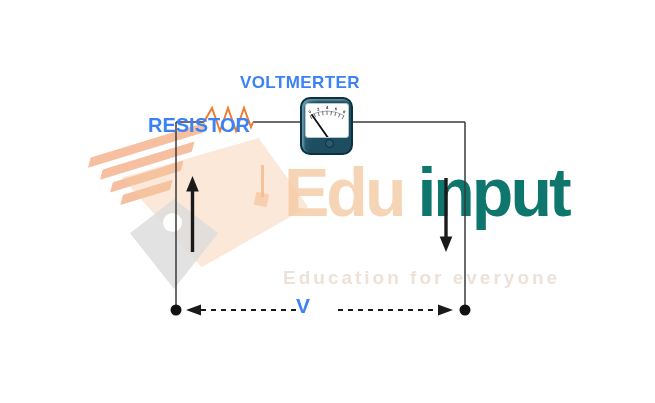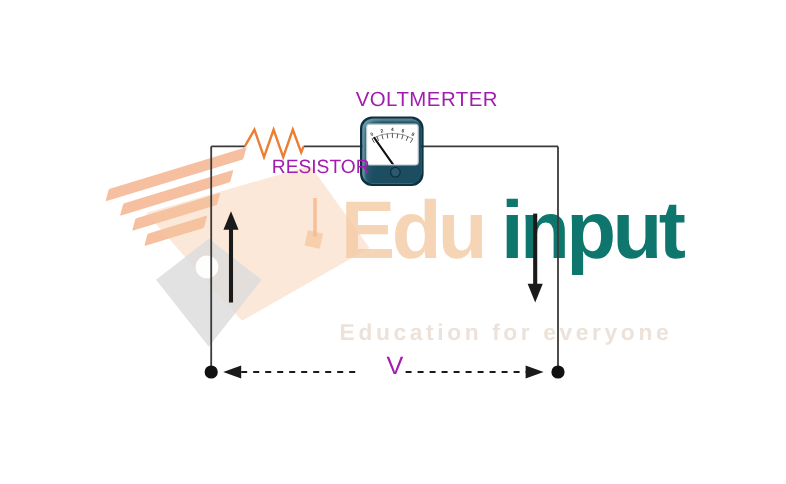--- a/index.html
+++ b/index.html
@@ -47,23 +47,23 @@
   }
   .meter-face{
     position:absolute;left:3px;top:4px;width:42px;height:33px;background:#FFFFFF;
     border:1px solid #B9C6CC;border-radius:3px;overflow:hidden;box-sizing:content-box;
   }
   .meter-knob{
     position:absolute;left:23px;top:40px;width:9px;height:9px;border-radius:50%;
     border:1.5px solid #0A2E3B;background:rgba(255,255,255,.07);box-sizing:border-box;
   }
   
-  .lbl{position:absolute;z-index:4;color:#a21caf;font-weight:normal;text-align:right;}
+  .lbl{position:absolute;z-index:4;color:#3b82f6;font-weight:bold;text-align:left;}
   .lbl-voltmeter{left:240px;top:73px;width:175px;font-size:17px;letter-spacing:.4px;}
-  .lbl-resistor{left:148px;top:131px;width:160px;font-size:16px;}
+  .lbl-resistor{left:148px;top:114px;width:160px;font-size:20px;}
   .lbl-v{left:296px;top:294px;width:40px;font-size:21px;}
 </style>
 </head>
 <body>
 
 <div class="stage">
 
   <div class="wm wm-chevrons">
     <div class="bar b1"></div>
       <div class="bar b2"></div>

